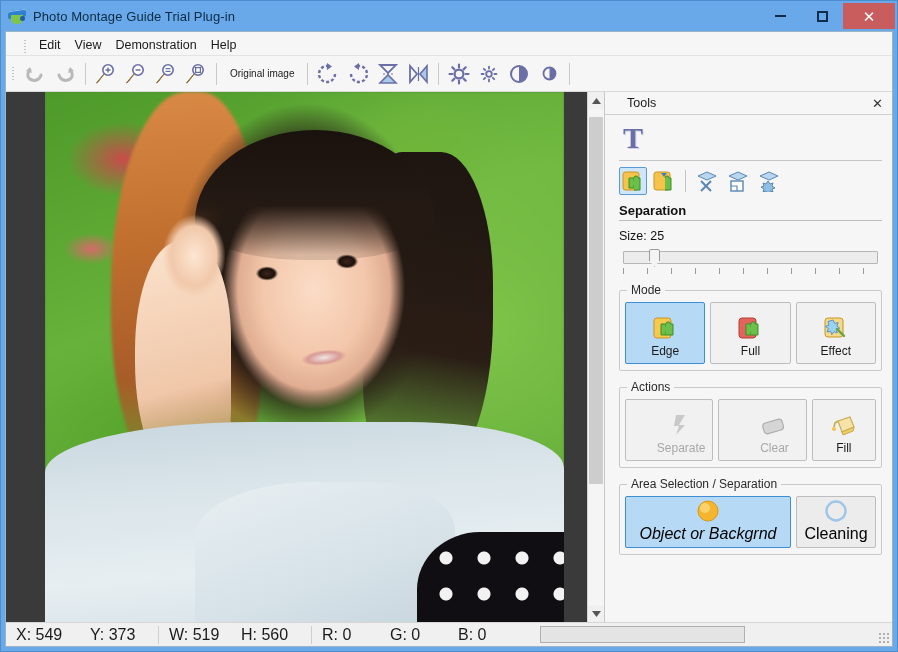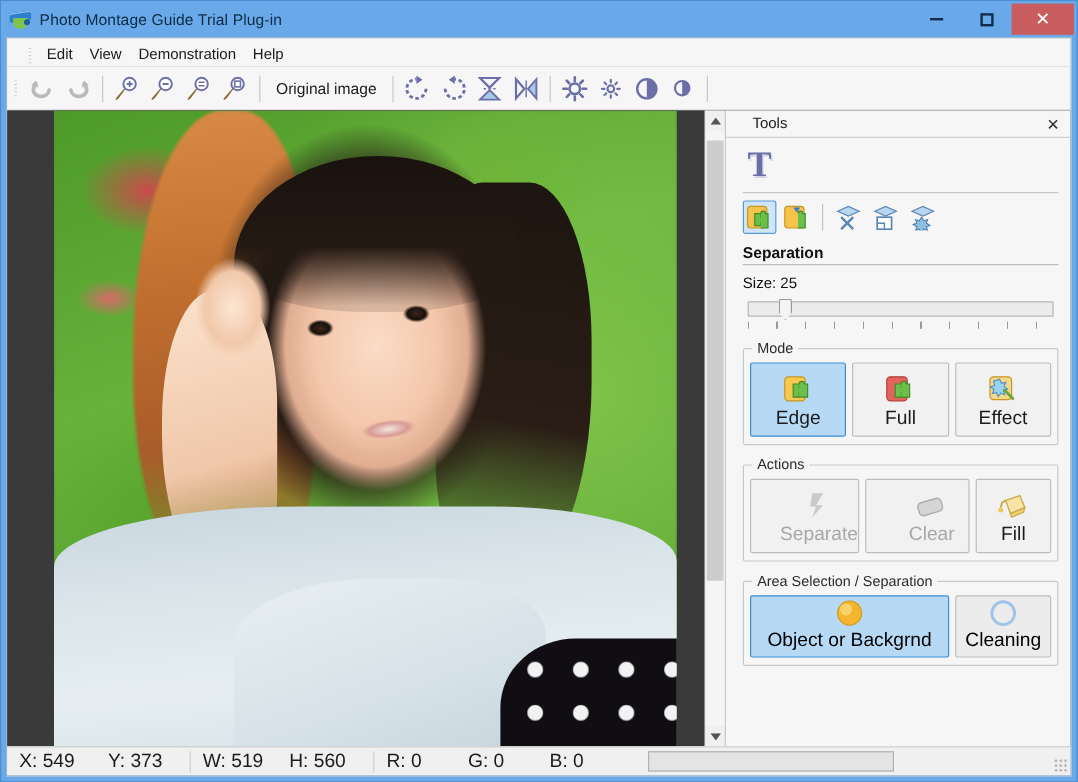--- a/index.html
+++ b/index.html
@@ -99,21 +99,21 @@
   }
   .tb-btn {
     width: 30px; height: 30px;
     display: flex; align-items: center; justify-content: center;
     flex: 0 0 30px;
   }
   .tb-sep {
     width: 1px; height: 22px; background: #c9c9c9; margin: 0 5px; flex: 0 0 1px;
   }
   .orig-label {
-    font-size: 13px; color: #1b1b1b; padding: 0 8px; white-space: nowrap;
+    font-size: 10px; color: #1b1b1b; padding: 0 8px; white-space: nowrap;
   }
 
   
   .work {
     flex: 1 1 auto; display: flex; overflow: hidden;
     background: #3a3a3a;
   }
   .canvas-wrap {
     position: relative; flex: 1 1 auto; overflow: hidden;
     background: #3a3a3a;
@@ -301,28 +301,28 @@
   }
   .btn-row { display: flex; gap: 5px; }
   .big-btn {
     flex: 1 1 0; height: 62px;
     background: #f1f1f1; border: 1px solid #bdbdbd; border-radius: 2px;
     display: flex; flex-direction: column; align-items: center; justify-content: flex-end;
     padding-bottom: 5px; gap: 3px;
   }
   .big-btn.active { background: #b6d9f5; border: 1px solid #3d8fd4; }
   .big-btn.disabled { color: #a6a6a6; padding-left: 24px; }
-  .big-btn .lbl { font-size: 16px; color: #1b1b1b; text-align: center; }
+  .big-btn .lbl { font-size: 12px; color: #1b1b1b; text-align: center; }
   .big-btn.disabled .lbl { color: #a8a8a8; }
 
   .wide-btn {
     flex: 2.1 1 0; height: 52px;
     background: #b6d9f5; border: 1px solid #3d8fd4; border-radius: 2px;
     display: flex; flex-direction: column; align-items: center; justify-content: flex-end;
-    padding-bottom: 4px; gap: 2px;
+    padding-bottom: 4px; gap: 2px; font-style: italic;
   }
   .narrow-btn {
     flex: 1 1 0; height: 52px;
     background: #ececec; border: 1px solid #bdbdbd; border-radius: 2px;
     display: flex; flex-direction: column; align-items: center; justify-content: flex-end;
     padding-bottom: 4px; gap: 2px;
   }
 
   
   .statusbar {

